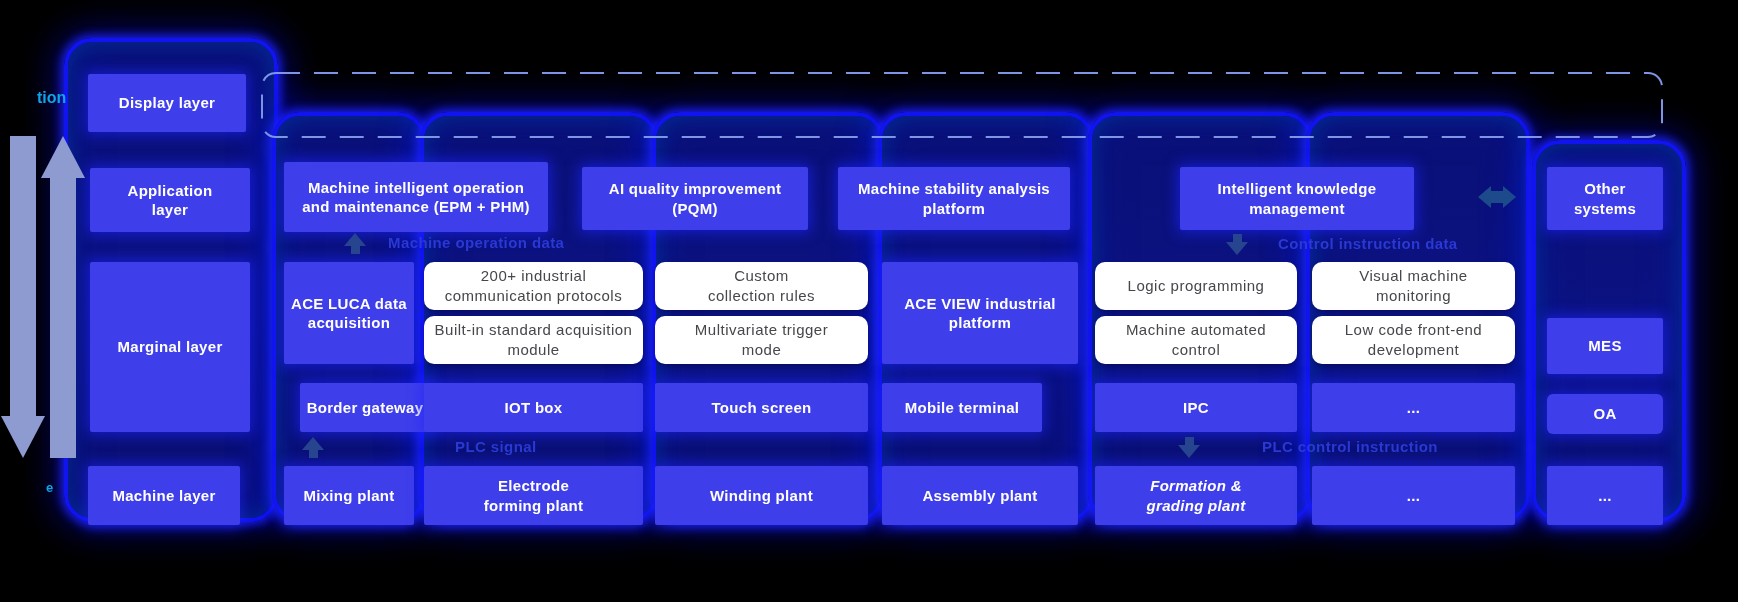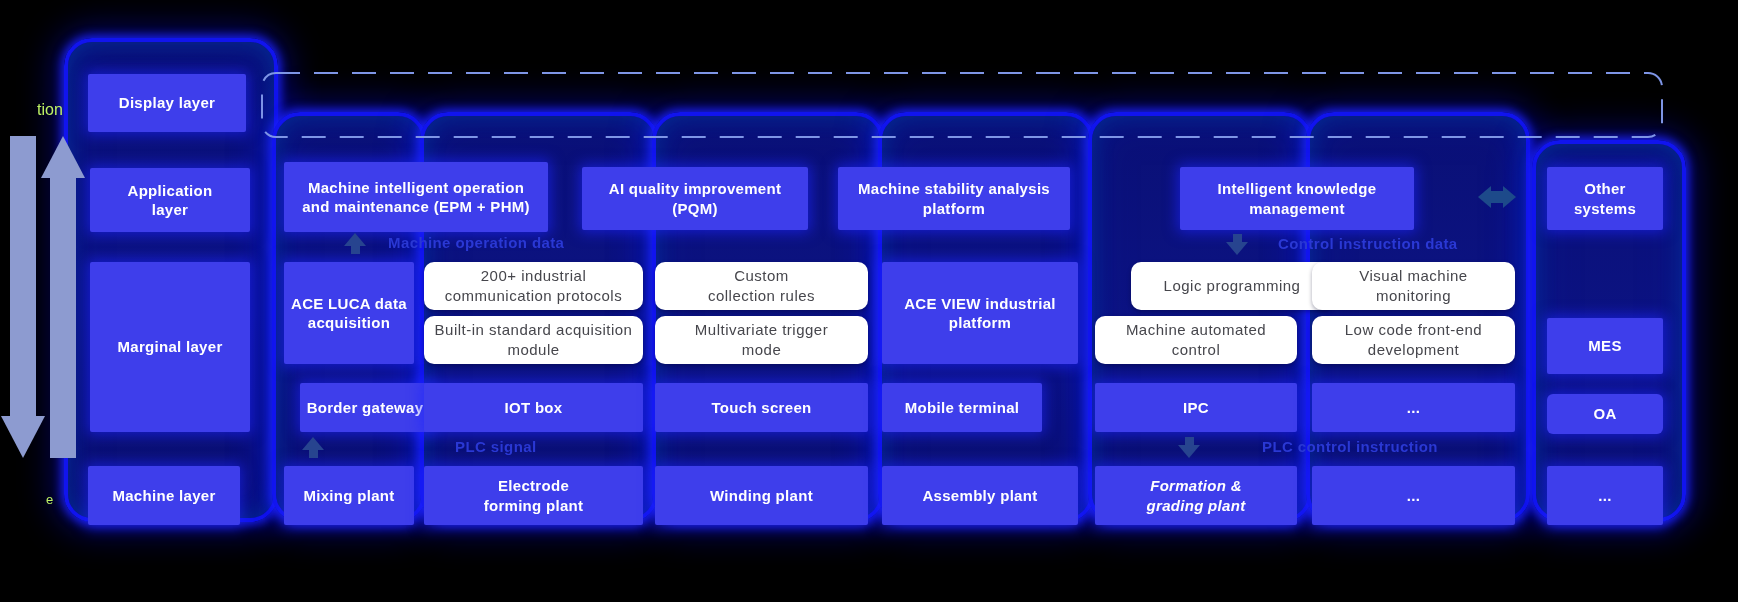--- a/index.html
+++ b/index.html
@@ -33,21 +33,21 @@
   .flow-arrow .shaft{width:9px;height:8px;background:#27448f;margin:0 auto;}
   
   .side{position:absolute;z-index:6;}
   .side .shaft{position:absolute;background:#8d9bd0;width:26px;height:282px;}
   .side .tri{position:absolute;width:0;height:0;}
   
   .link-arrow{position:absolute;z-index:6;display:flex;align-items:center;}
   .link-arrow .lt{width:0;height:0;border-top:11px solid transparent;border-bottom:11px solid transparent;border-right:13px solid #1d4a8a;}
   .link-arrow .bar{width:12px;height:12px;background:#1d4a8a;}
   .link-arrow .rt{width:0;height:0;border-top:11px solid transparent;border-bottom:11px solid transparent;border-left:13px solid #1d4a8a;}
-  .frag{position:absolute;z-index:6;color:#bef264;font-weight:400;margin-top:12px;}
+  .frag{position:absolute;z-index:6;color:#0ea5e9;font-weight:700;}
   .dashed-svg{position:absolute;z-index:2;}
 </style>
 </head>
 <body>
 
 <div class="stage">
 
   <div class="capsule" style="left:64px;top:38px;width:206px;height:476px;"></div>
   <div class="capsule" style="left:272px;top:112px;width:146px;height:402px;"></div>
   <div class="capsule" style="left:420px;top:112px;width:230px;height:402px;"></div>
@@ -94,21 +94,21 @@
   </div>
   <div class="flabel" style="left:1278px;top:235px;">Control instruction data</div>
 
   <div class="bbox" style="left:284px;top:262px;width:130px;height:102px;padding:0 4px;box-sizing:border-box;">ACE LUCA data acquisition</div>
   <div class="bbox" style="left:882px;top:262px;width:196px;height:102px;padding:0 8px;box-sizing:border-box;">ACE VIEW industrial platform</div>
 
   <div class="wbox" style="left:424px;top:262px;width:219px;height:48px;">200+ industrial communication protocols</div>
   <div class="wbox" style="left:424px;top:316px;width:219px;height:48px;">Built-in standard acquisition module</div>
   <div class="wbox pad45" style="left:655px;top:262px;width:213px;height:48px;">Custom collection rules</div>
   <div class="wbox pad30" style="left:655px;top:316px;width:213px;height:48px;">Multivariate trigger mode</div>
-  <div class="wbox" style="left:1131px;top:262px;width:202px;height:48px;">Logic programming</div>
+  <div class="wbox" style="left:1095px;top:262px;width:202px;height:48px;">Logic programming</div>
   <div class="wbox pad30" style="left:1095px;top:316px;width:202px;height:48px;">Machine automated control</div>
   <div class="wbox pad30" style="left:1312px;top:262px;width:203px;height:48px;">Visual machine monitoring</div>
   <div class="wbox pad30" style="left:1312px;top:316px;width:203px;height:48px;">Low code front-end development</div>
 
   <div class="bbox" style="left:284px;top:383px;width:130px;height:49px;margin-left:16px;">Border gateway</div>
   <div class="bbox" style="left:424px;top:383px;width:219px;height:49px;">IOT box</div>
   <div class="bbox" style="left:655px;top:383px;width:213px;height:49px;">Touch screen</div>
   <div class="bbox" style="left:882px;top:383px;width:160px;height:49px;">Mobile terminal</div>
   <div class="bbox" style="left:1095px;top:383px;width:202px;height:49px;">IPC</div>
   <div class="bbox" style="left:1312px;top:383px;width:203px;height:49px;">...</div>

